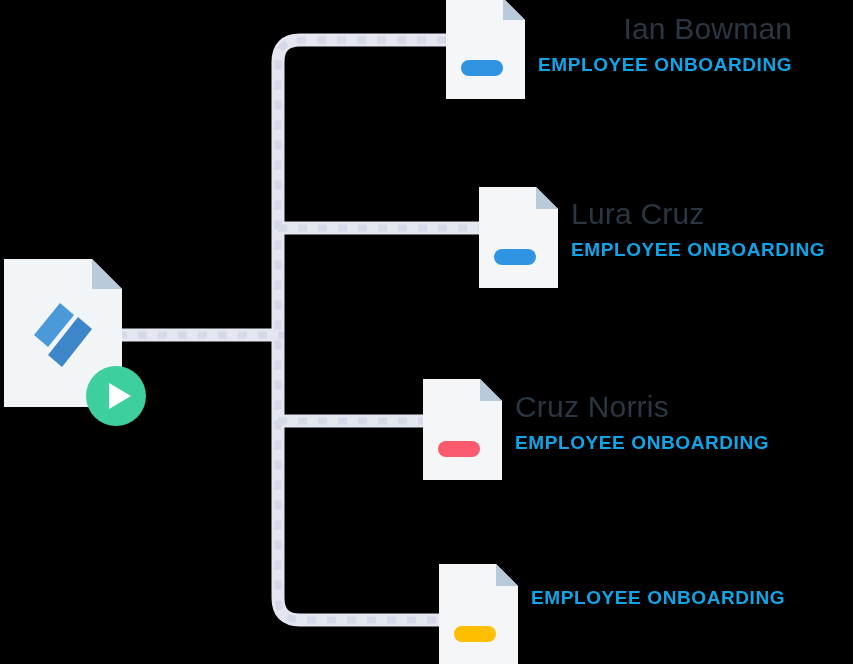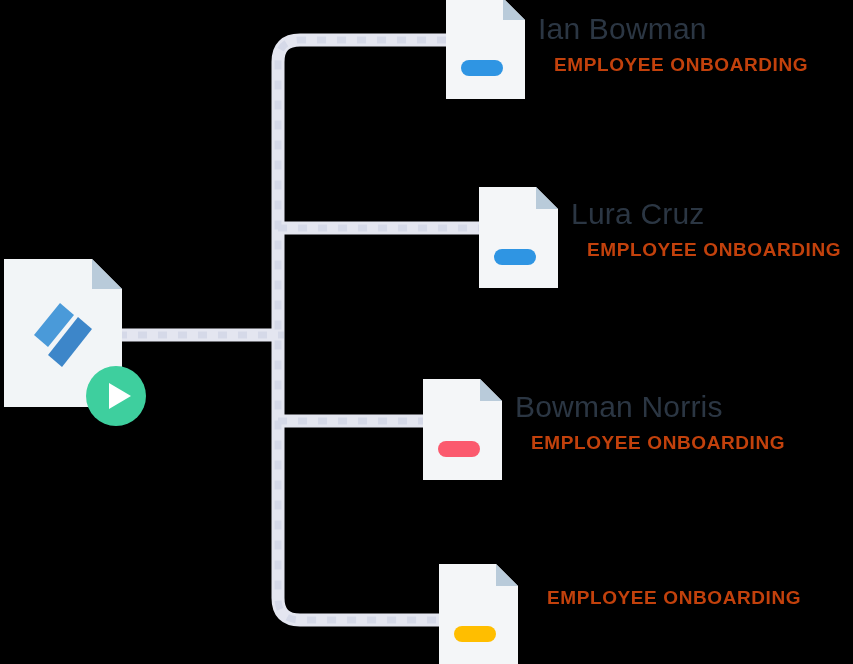--- a/index.html
+++ b/index.html
@@ -52,24 +52,24 @@
     font-weight: 400;
     color: #2b3643;
     letter-spacing: 0.2px;
     line-height: 1;
     margin: 0;
   }
   .branch-sub {
     font-family: "Liberation Sans", sans-serif;
     font-size: 19px;
     font-weight: 700;
-    color: #c2410c;
+    color: #0ea5e9;
     letter-spacing: 0.6px;
     line-height: 1;
-    margin: 16px;
+    margin: 0;
     margin-top: 11px;
   }
 </style>
 </head>
 <body>
 
 <div id="stage">
 
   <svg id="connectors" viewBox="0 0 853 664" width="853" height="664">
     <defs>
@@ -113,21 +113,21 @@
     </svg>
   </div>
 
   <div class="doc" style="left:446px; top:-2px;">
     <svg class="doc-svg" width="79" height="101" viewBox="0 0 79 101">
       <path d="M0 0 H57 L79 22 V101 H0 Z" fill="#f4f6f8"></path>
       <path d="M57 0 L79 22 H57 Z" fill="#b9cbda"></path>
       <rect x="15" y="62" width="42" height="16" rx="8" fill="#2f95e3"></rect>
     </svg>
   </div>
-  <div class="branch-label" style="left:538px; top:14px;">
+  <div class="branch-label" style="left:538px; top:14px;text-align:right;">
     <div class="branch-name">Ian Bowman</div>
     <div class="branch-sub">EMPLOYEE ONBOARDING</div>
   </div>
 
   <div class="doc" style="left:479px; top:187px;">
     <svg class="doc-svg" width="79" height="101" viewBox="0 0 79 101">
       <path d="M0 0 H57 L79 22 V101 H0 Z" fill="#f4f6f8"></path>
       <path d="M57 0 L79 22 H57 Z" fill="#b9cbda"></path>
       <rect x="15" y="62" width="42" height="16" rx="8" fill="#2f95e3"></rect>
     </svg>
@@ -138,21 +138,21 @@
   </div>
 
   <div class="doc" style="left:423px; top:379px;">
     <svg class="doc-svg" width="79" height="101" viewBox="0 0 79 101">
       <path d="M0 0 H57 L79 22 V101 H0 Z" fill="#f4f6f8"></path>
       <path d="M57 0 L79 22 H57 Z" fill="#b9cbda"></path>
       <rect x="15" y="62" width="42" height="16" rx="8" fill="#fb5a6e"></rect>
     </svg>
   </div>
   <div class="branch-label" style="left:515px; top:392px;">
-    <div class="branch-name">Bowman Norris</div>
+    <div class="branch-name">Cruz Norris</div>
     <div class="branch-sub">EMPLOYEE ONBOARDING</div>
   </div>
 
   <div class="doc" style="left:439px; top:564px;">
     <svg class="doc-svg" width="79" height="101" viewBox="0 0 79 101">
       <path d="M0 0 H57 L79 22 V101 H0 Z" fill="#f4f6f8"></path>
       <path d="M57 0 L79 22 H57 Z" fill="#b9cbda"></path>
       <rect x="15" y="62" width="42" height="16" rx="8" fill="#ffbe00"></rect>
     </svg>
   </div>

